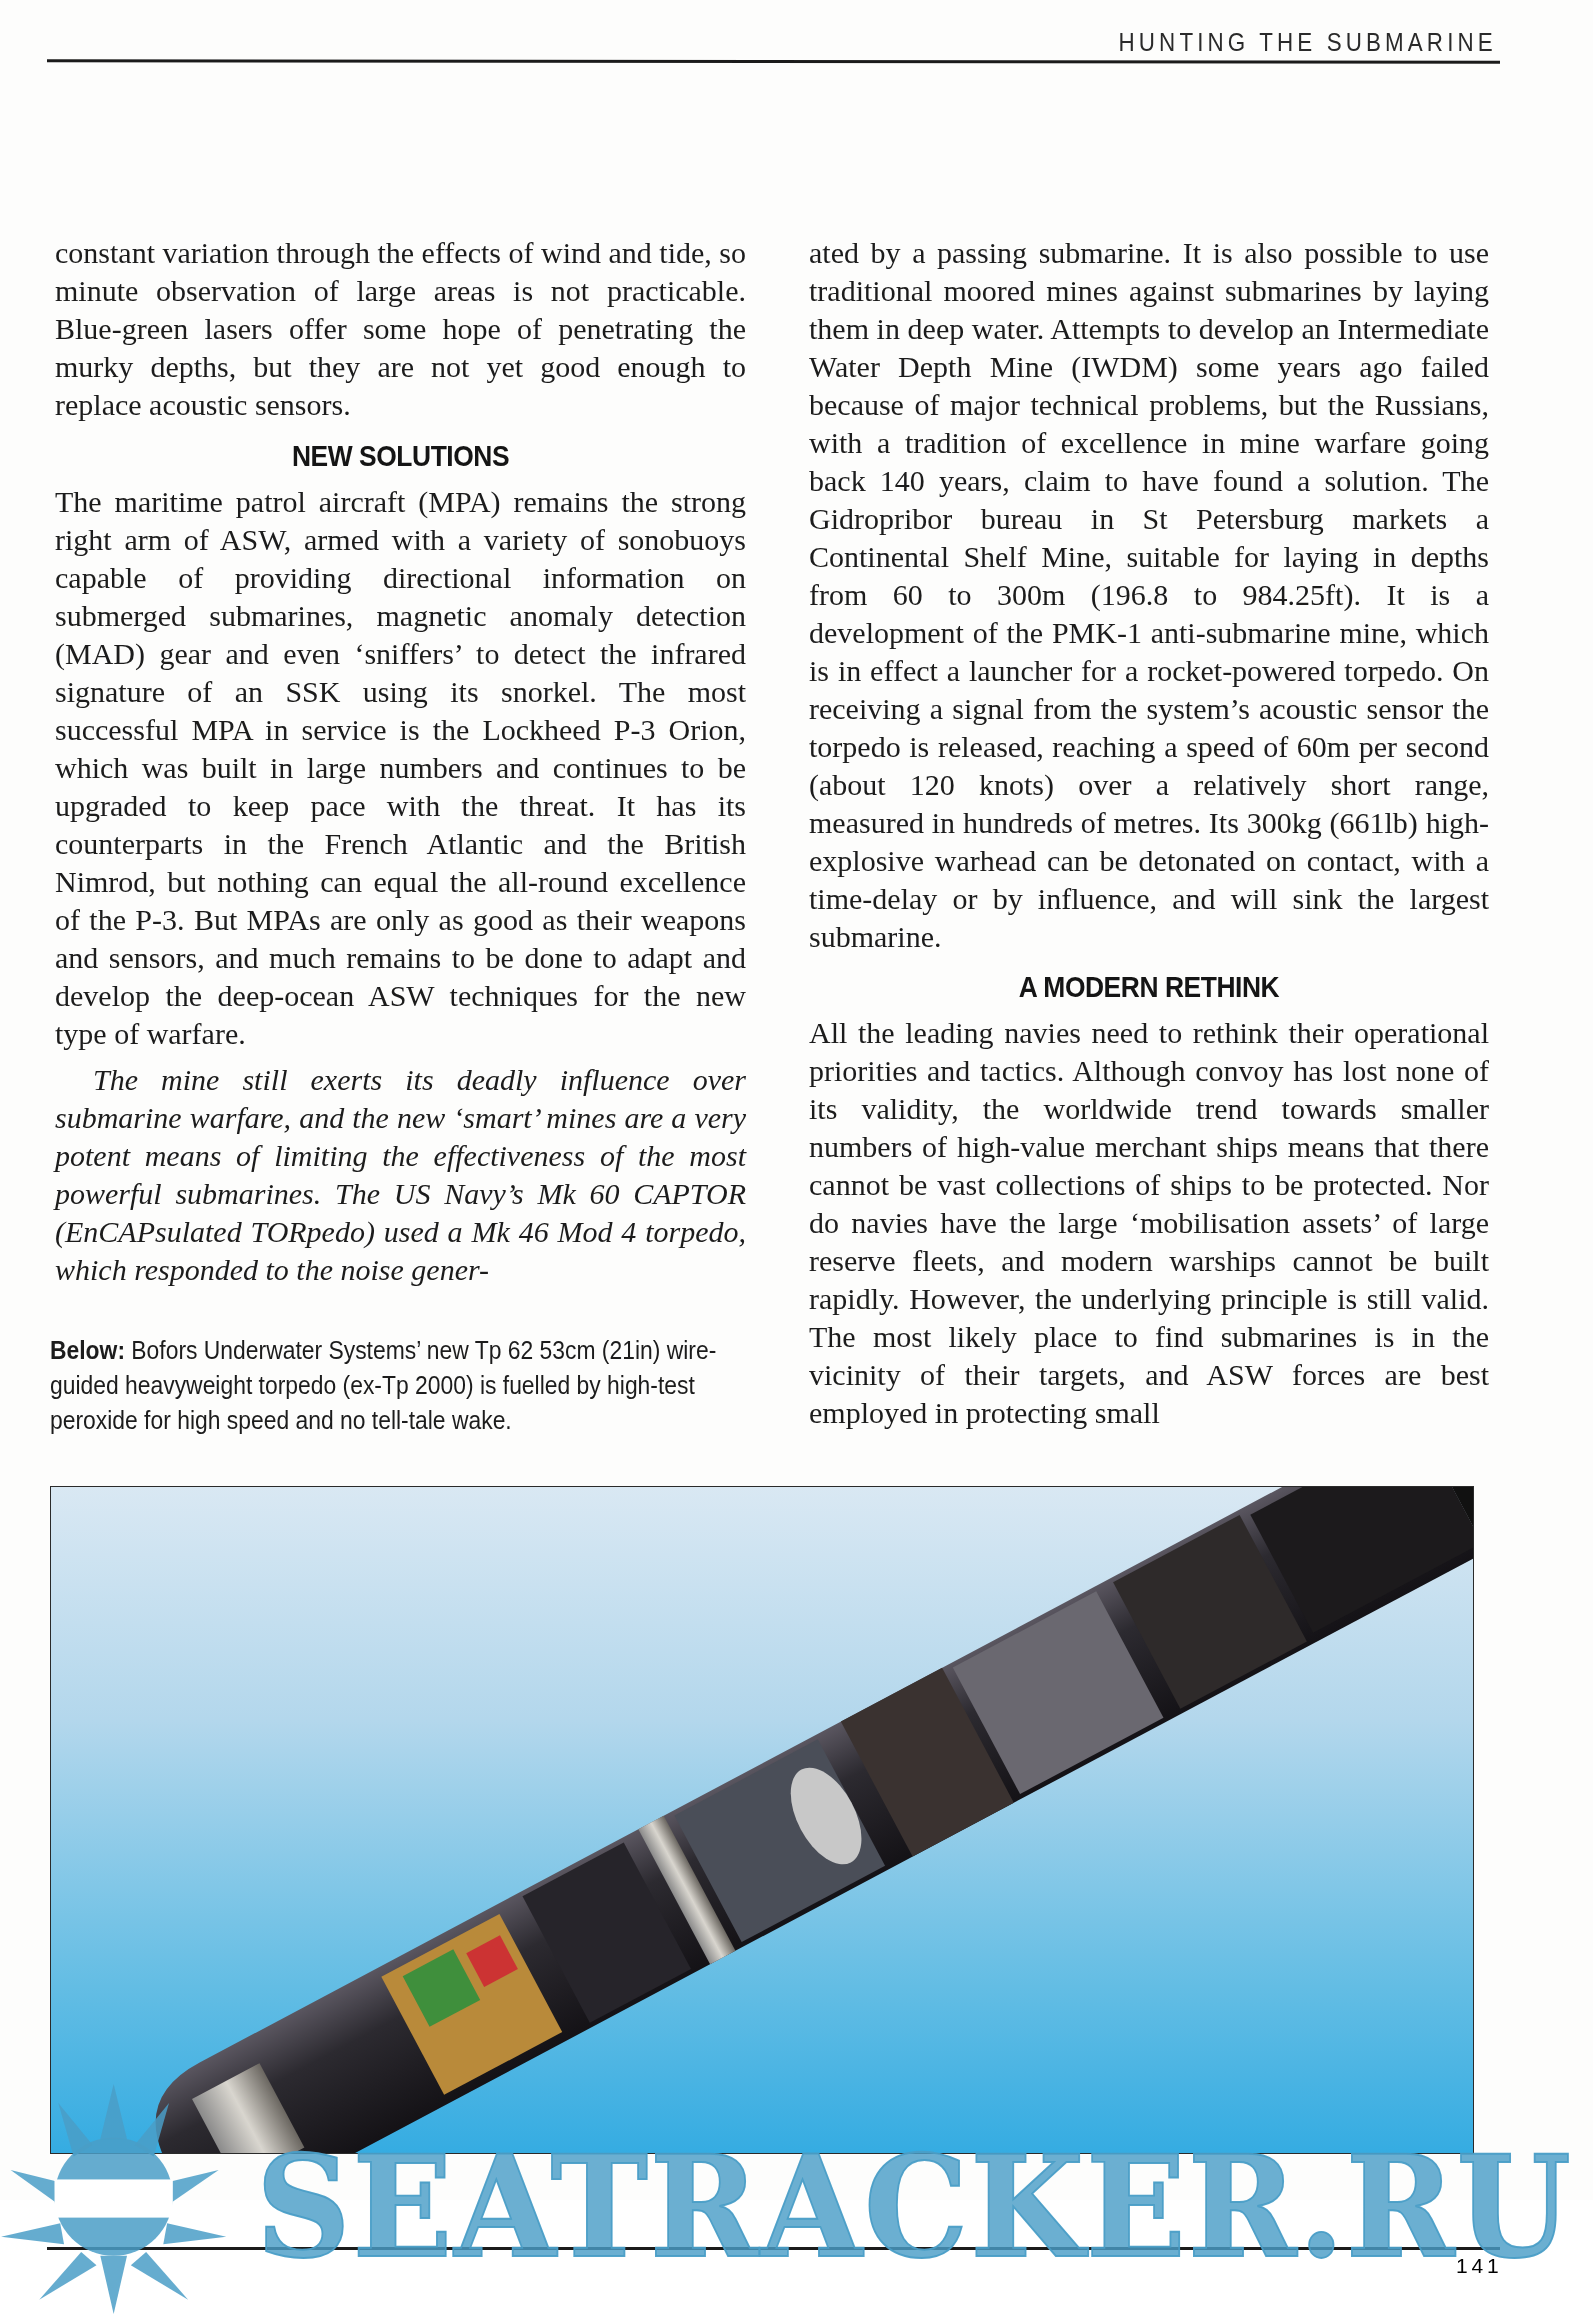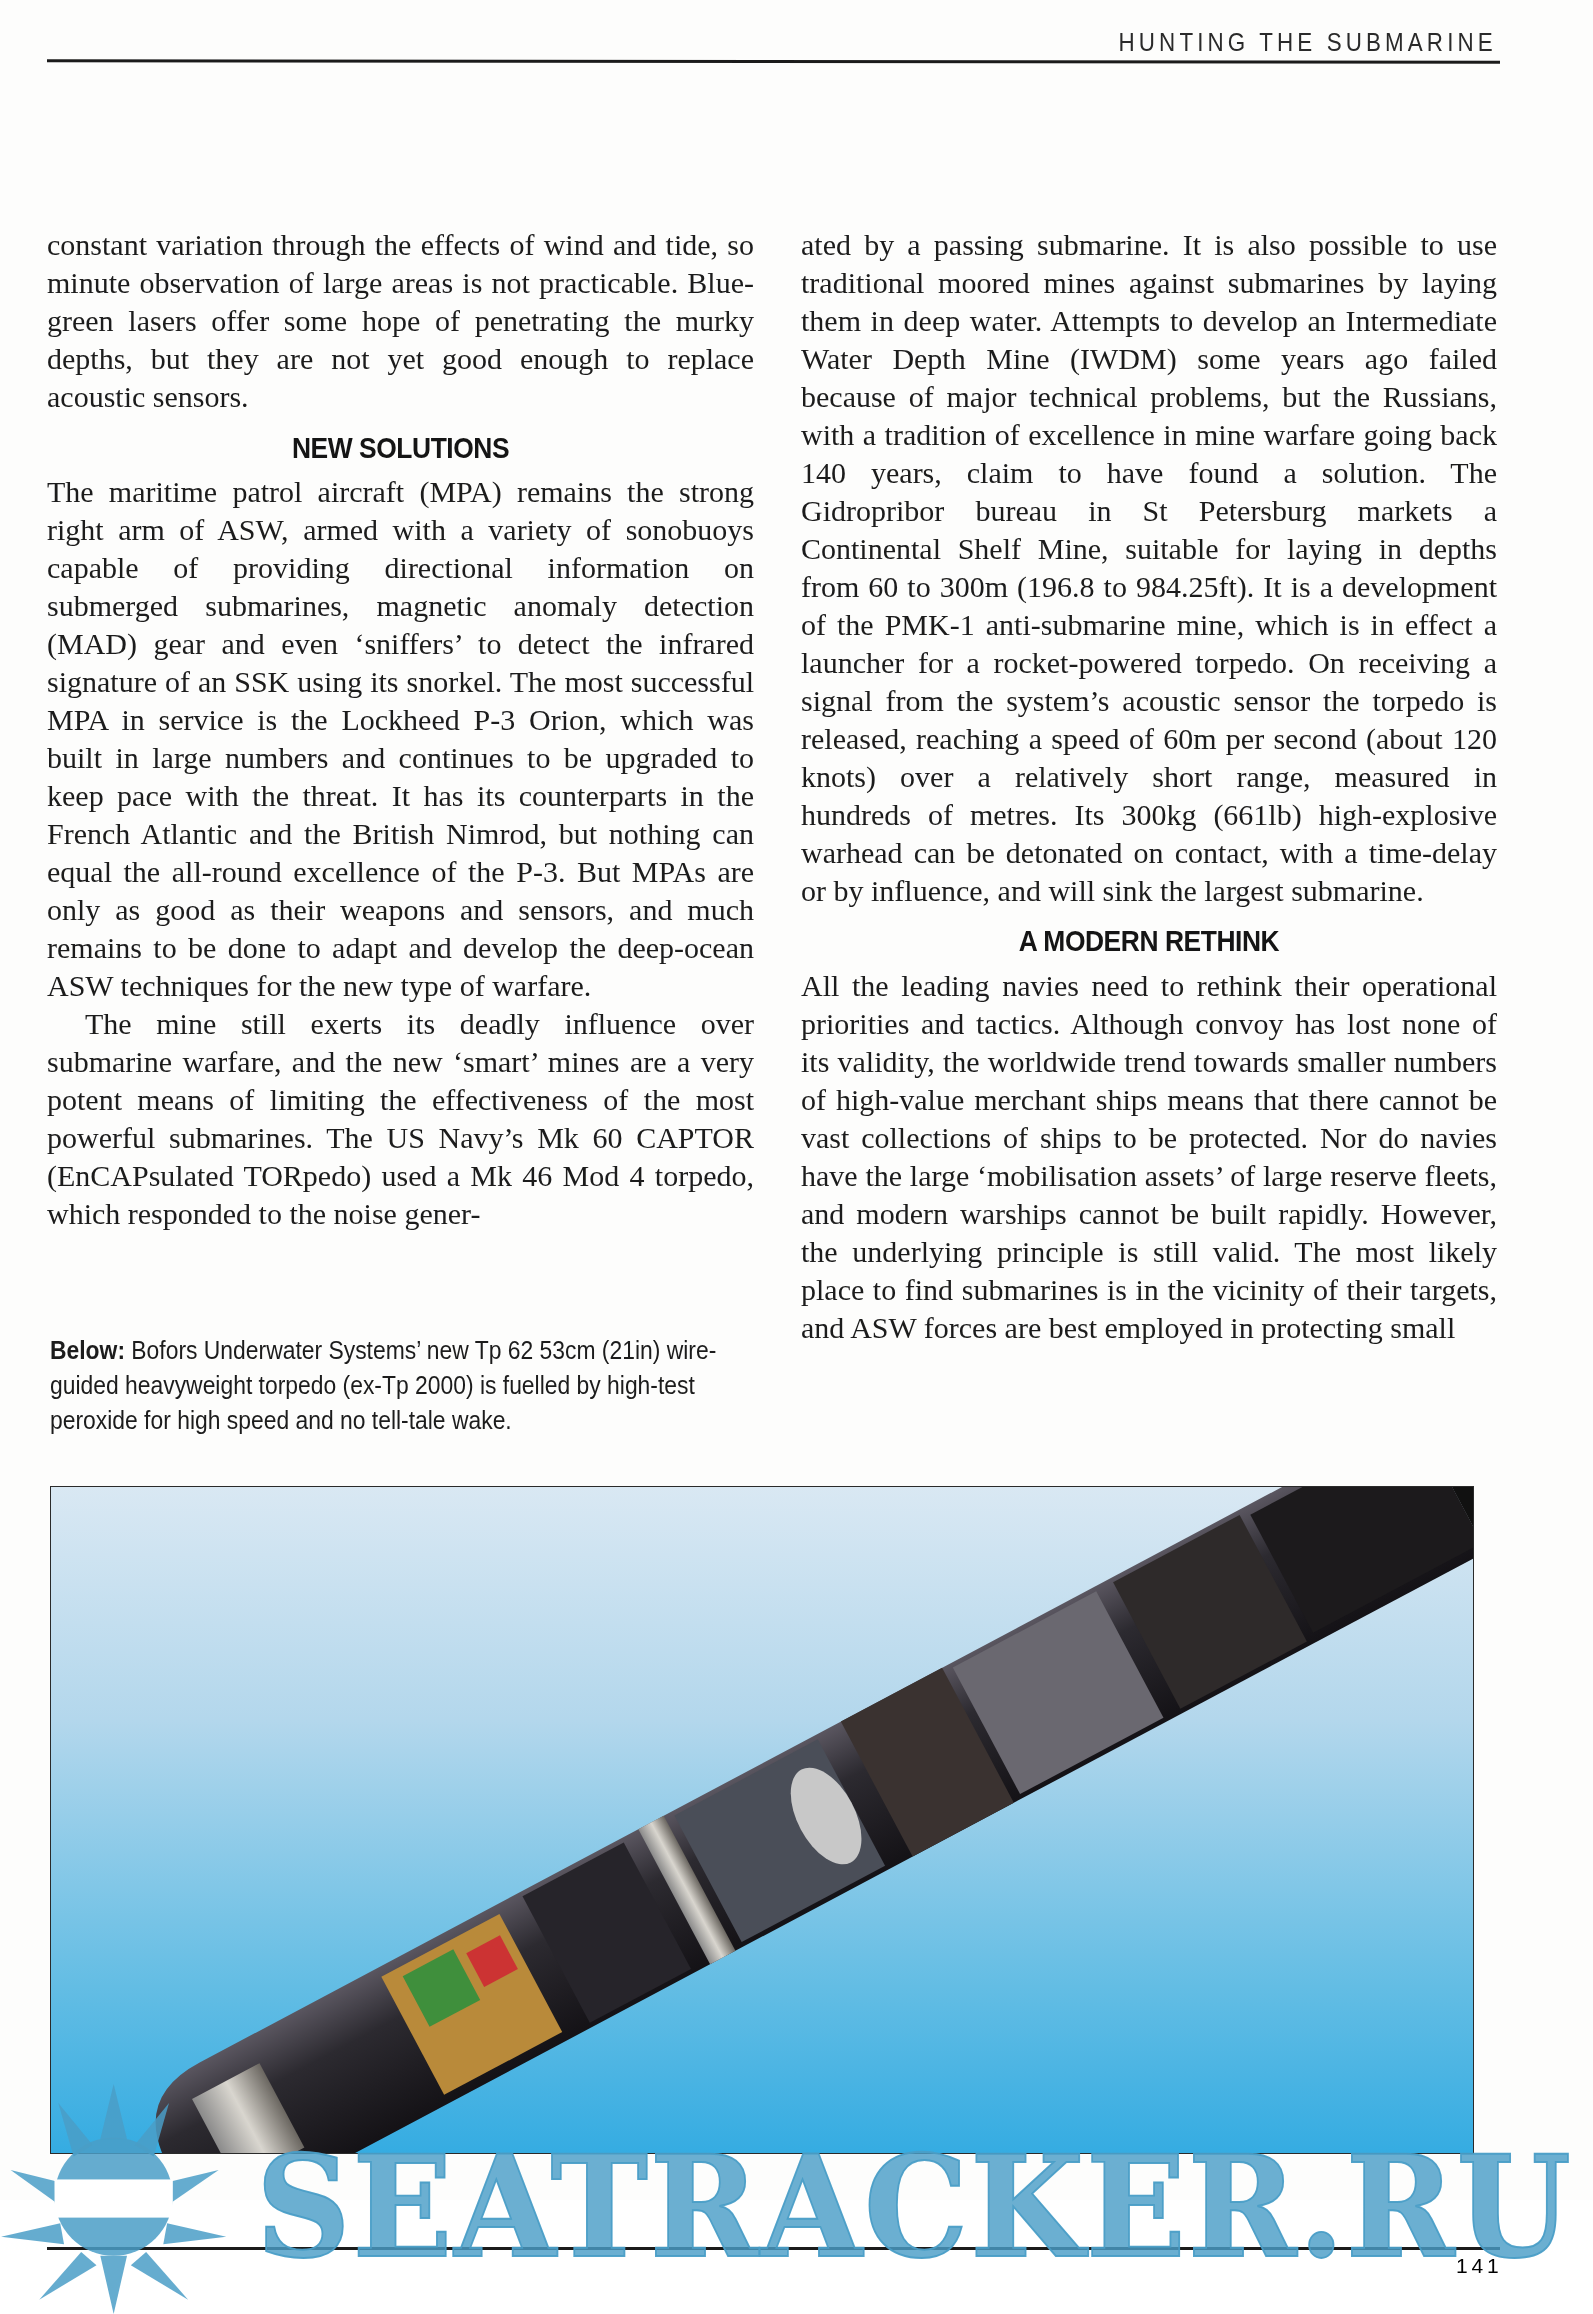--- a/index.html
+++ b/index.html
@@ -10,22 +10,22 @@
     position: absolute; right: 96px; top: 27px;
     font-family: "Liberation Sans", sans-serif; font-size: 26px; letter-spacing: 4.8px;
     color: #2a2a2a; transform: scaleX(0.86); transform-origin: right center;
   }
   .head-rule { position: absolute; left: 47px; top: 60px; width: 1453px; height: 2.9px; background: #1b1b1b; transform: rotate(0.05deg); }
 
   .col { position: absolute; top: 226px; width: 707px;
     font-family: "Liberation Serif", serif; font-size: 30px; line-height: 38px; color: #1c1c1c; }
   .col-left { left: 47px; }
   .col-right { left: 801px; width: 696px; }
-  .col p { margin: 0; text-align: justify; hyphens: manual; }
-  .col p.indent { text-indent: 38px; }
+  .col p { margin: 8px; text-align: justify; hyphens: manual; }
+  .col p.indent { text-indent: 38px; font-style: italic; }
   .subhead {
     font-family: "Liberation Sans", sans-serif; font-weight: bold; font-size: 30px;
     text-align: center; color: #151515; letter-spacing: -0.5px;
     transform: scaleX(0.88); margin: 0;
   }
   .subhead-1 { margin: 13.4px 0 5.7px 0; }
   .subhead-2 { margin: 11.5px 0 7.6px 0; }
 
   .caption {
     position: absolute; left: 50px; top: 1333px; width: 707px;

